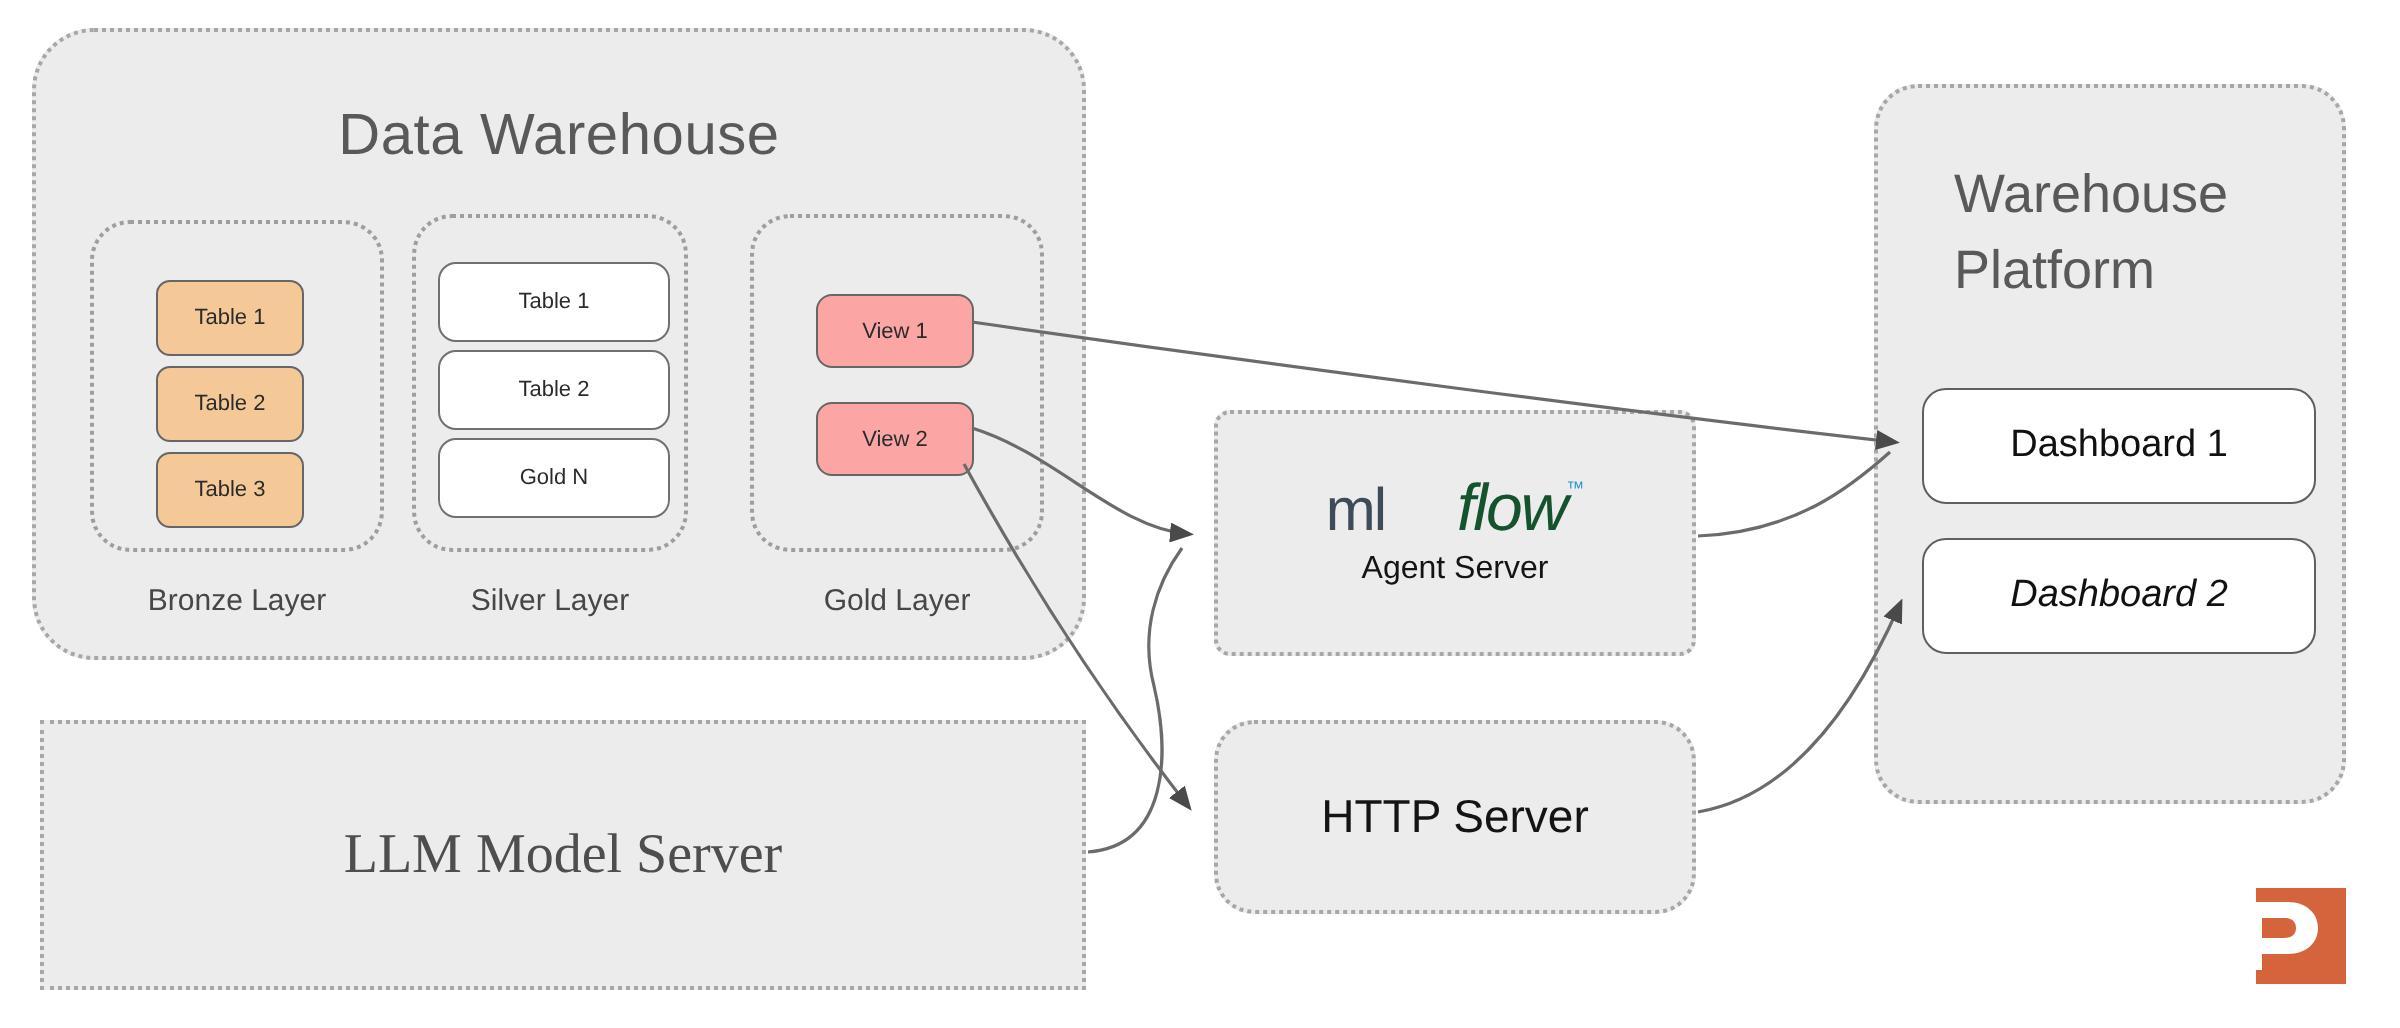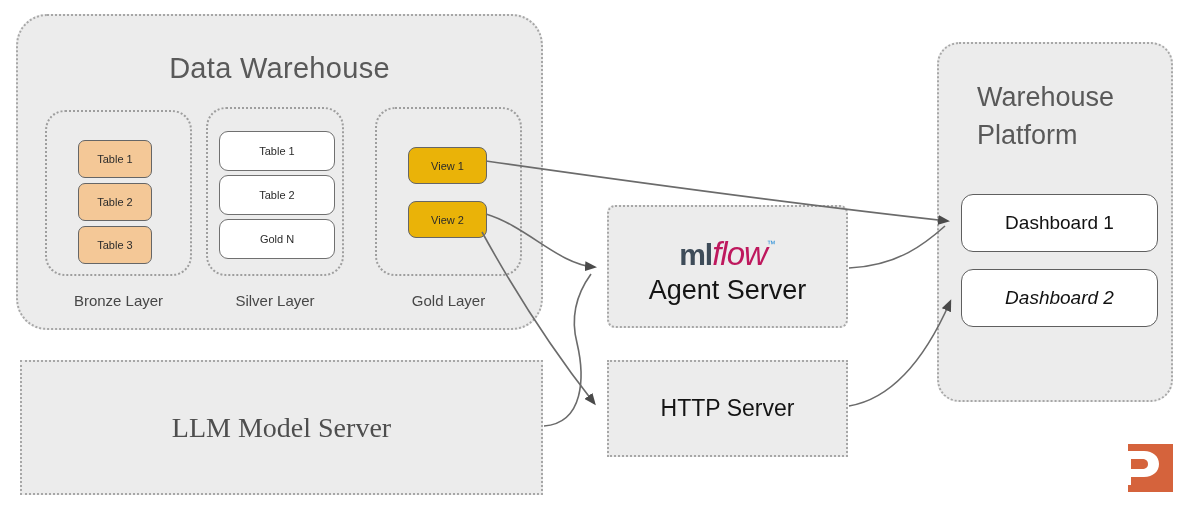--- a/index.html
+++ b/index.html
@@ -13,37 +13,37 @@
   .dw-title{position:absolute;top:36px;left:0;right:0;text-align:center;
     font-size:29px;color:#595959;letter-spacing:.3px;}
   .layer{position:absolute;border:2px dotted #9e9e9e;border-radius:20px;box-sizing:border-box;}
   .layer-bronze{left:27px;top:94px;width:147px;height:166px;}
   .layer-silver{left:188px;top:91px;width:138px;height:169px;}
   .layer-gold{left:357px;top:91px;width:147px;height:169px;}
   .tbl{position:absolute;border:1px solid #666;display:flex;align-items:center;
     justify-content:center;font-size:11px;color:#2b2b2b;box-sizing:border-box;}
   .tbl-bronze{left:31px;width:74px;height:38px;background:#f4c897;border-radius:7px;}
   .tbl-silver{left:11px;width:116px;height:40px;background:#ffffff;border-radius:9px;border-color:#707070;}
-  .tbl-gold{left:31px;width:79px;height:37px;background:#eab308;border-radius:8px;}
+  .tbl-gold{left:31px;width:79px;height:37px;background:#fca5a5;border-radius:8px;}
   .layer-label{position:absolute;top:276px;text-align:center;font-size:15px;color:#474747;}
   .lbl-bronze{left:27px;width:147px;}
   .lbl-silver{left:188px;width:138px;}
   .lbl-gold{left:357px;width:147px;}
   
   .llm{left:20px;top:360px;width:523px;height:135px;border-radius:0;
     display:flex;align-items:center;justify-content:center;font-size:28px;color:#4e4e4e;font-family:Liberation Serif, serif;}
   
   .agent{left:607px;top:205px;width:241px;height:123px;border-radius:8px;text-align:center;}
   .mlflow{margin-top:20px;font-size:30px;line-height:34px;}
-  .mlflow .ml{font-weight:bold;color:#3e4c59;letter-spacing:-1px;}
-  .mlflow .flow{font-style:italic;color:#be185d;font-size:33px;letter-spacing:-1px;}
+  .mlflow .ml{font-weight:normal;color:#3e4c59;letter-spacing:-1px;}
+  .mlflow .flow{font-style:italic;color:#14532d;font-size:33px;letter-spacing:-1px;padding-left:36px;}
   .mlflow .tm{font-size:9px;color:#2e91d8;vertical-align:18px;}
-  .agent-label{margin-top:3px;font-size:27px;color:#141414;}
+  .agent-label{margin-top:3px;font-size:16px;color:#141414;}
   
-  .http{left:607px;top:360px;width:241px;height:97px;border-radius:0;
+  .http{left:607px;top:360px;width:241px;height:97px;border-radius:20px;
     display:flex;align-items:center;justify-content:center;font-size:23px;color:#141414;}
   
   .dp{left:937px;top:42px;width:236px;height:360px;border-radius:22px;}
   .dp-title{position:absolute;left:38px;top:34px;font-size:27px;line-height:38px;color:#595959;}
   .dash{position:absolute;left:22px;width:197px;height:58px;background:#ffffff;
     border:1.5px solid #5f5f5f;border-radius:12px;display:flex;align-items:center;
     justify-content:center;font-size:19px;color:#111111;box-sizing:border-box;}
   .dash-1{top:150px;}
   .dash-2{top:225px;font-style:italic;}
   

